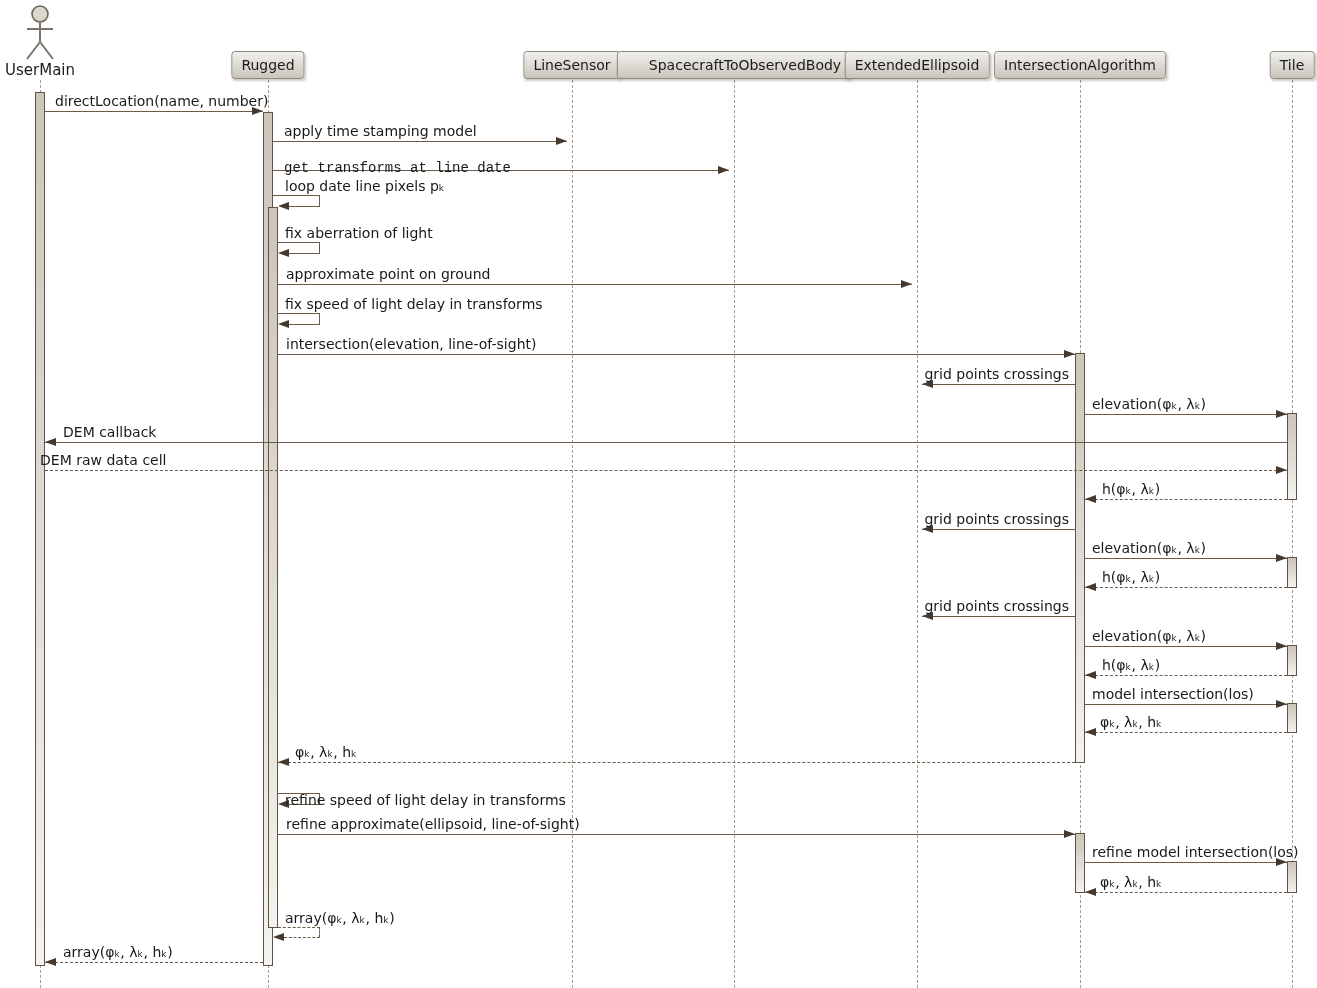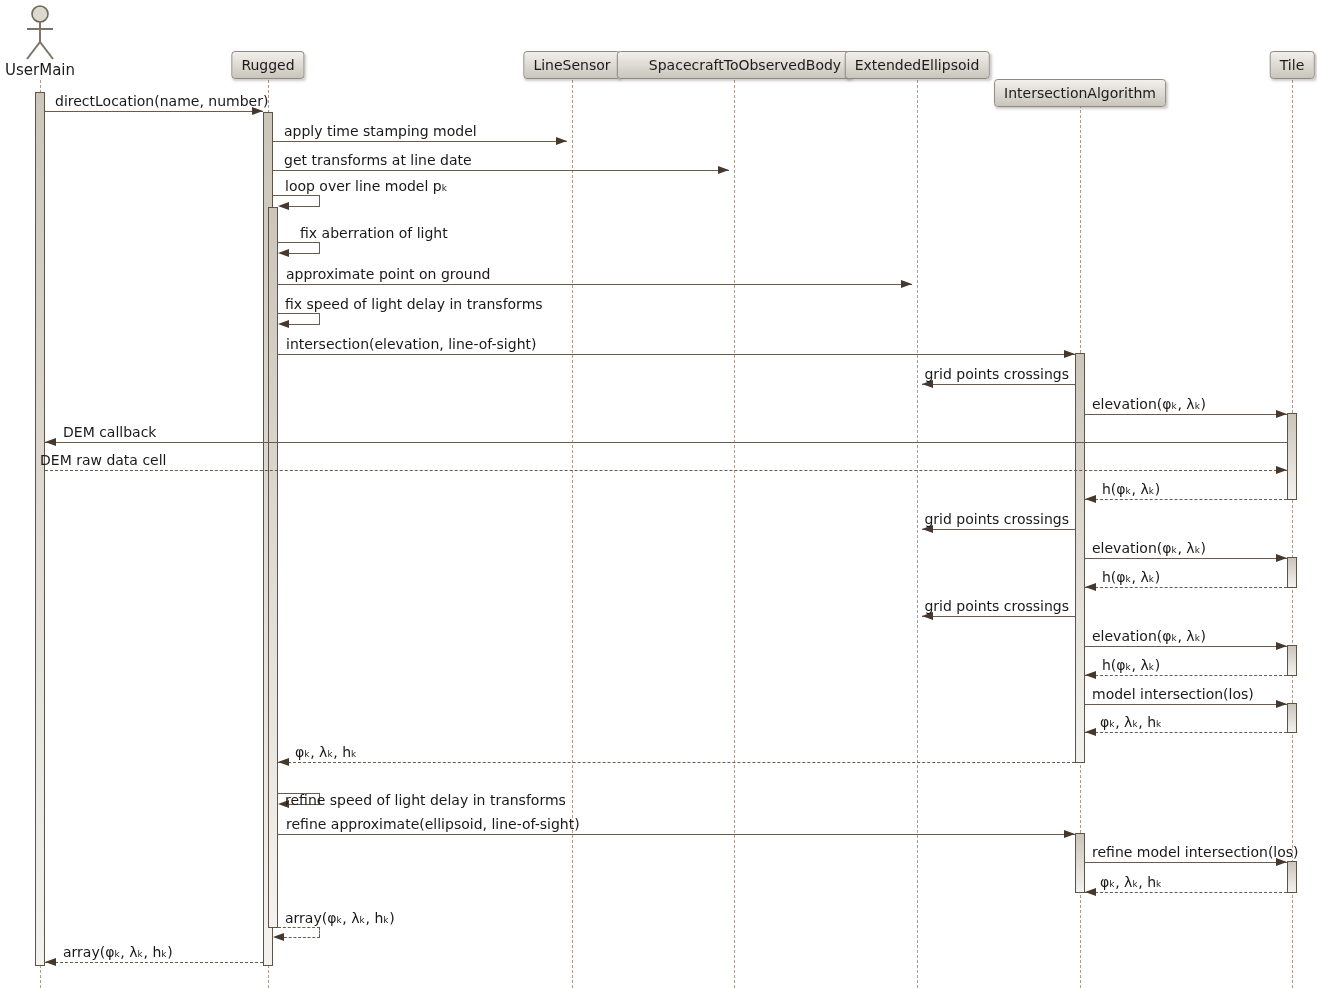--- a/index.html
+++ b/index.html
@@ -65,42 +65,42 @@
     <div class="actor-label" style="left: 4px; top: 61px; width: 72px;">UserMain</div>
     <div class="lifeline" style="left: 267.5px; top: 80px; height: 908px;"></div>
     <div class="participant" style="left: 268px; top: 51px;">Rugged</div>
     <div class="lifeline" style="left: 571.5px; top: 80px; height: 908px;"></div>
     <div class="participant" style="left: 572px; top: 51px;">LineSensor</div>
     <div class="lifeline" style="left: 733.5px; top: 80px; height: 908px;"></div>
     <div class="participant" style="left: 734px; top: 51px; padding-left: 31px;">SpacecraftToObservedBody</div>
     <div class="lifeline" style="left: 916.5px; top: 80px; height: 908px;"></div>
     <div class="participant" style="left: 917px; top: 51px;">ExtendedEllipsoid</div>
     <div class="lifeline" style="left: 1079.5px; top: 80px; height: 908px;"></div>
-    <div class="participant" style="left: 1080px; top: 51px; margin-top: 28px;">IntersectionAlgorithm</div>
+    <div class="participant" style="left: 1080px; top: 51px;">IntersectionAlgorithm</div>
     <div class="lifeline" style="left: 1291.5px; top: 80px; height: 908px;"></div>
     <div class="participant" style="left: 1292px; top: 51px;">Tile</div>
     <div class="activation" style="left: 35px; top: 92px; height: 874px;"></div>
     <div class="activation" style="left: 263px; top: 112px; height: 854px;"></div>
     <div class="activation" style="left: 268px; top: 207px; height: 721px;"></div>
     <div class="activation" style="left: 1075px; top: 353px; height: 410px;"></div>
     <div class="activation" style="left: 1075px; top: 833px; height: 60px;"></div>
     <div class="activation" style="left: 1287px; top: 413px; height: 87px;"></div>
     <div class="activation" style="left: 1287px; top: 557px; height: 31px;"></div>
     <div class="activation" style="left: 1287px; top: 645px; height: 31px;"></div>
     <div class="activation" style="left: 1287px; top: 703px; height: 30px;"></div>
     <div class="activation" style="left: 1287px; top: 861px; height: 32px;"></div>
     <div class="msg-line" style="left: 45px; top: 111px; width: 218px;"></div>
     <div class="arrow right" style="left: 252px; top: 107px;"></div>
     <span class="msg-label" style="top: 93px; left: 55px;">directLocation(name, number)</span>
     <div class="msg-line" style="left: 273px; top: 141px; width: 294px;"></div>
     <div class="arrow right" style="left: 556px; top: 137px;"></div>
     <span class="msg-label" style="top: 123px; left: 284px;">apply time stamping model</span>
     <div class="msg-line" style="left: 273px; top: 170px; width: 456px;"></div>
     <div class="arrow right" style="left: 718px; top: 166px;"></div>
-    <span class="msg-label" style="top: 152px; left: 284px;">get transforms at line date</span>
+    <span class="msg-label" style="top: 160px; left: 284px; font-family: Liberation Mono, monospace;">get transforms at line date</span>
     <div class="msg-line" style="left: 278px; top: 284px; width: 634px;"></div>
     <div class="arrow right" style="left: 901px; top: 280px;"></div>
     <span class="msg-label" style="top: 266px; left: 286px;">approximate point on ground</span>
     <div class="msg-line" style="left: 278px; top: 354px; width: 797px;"></div>
     <div class="arrow right" style="left: 1064px; top: 350px;"></div>
     <span class="msg-label" style="top: 336px; left: 286px;">intersection(elevation, line-of-sight)</span>
     <div class="msg-line" style="left: 922px; top: 384px; width: 153px;"></div>
     <div class="arrow left" style="left: 922px; top: 380px;"></div>
     <span class="msg-label" style="top: 366px; right: 248px;">grid points crossings</span>
     <div class="msg-line" style="left: 1085px; top: 414px; width: 202px;"></div>
@@ -151,26 +151,26 @@
     <div class="msg-line dashed" style="left: 1085px; top: 892px; width: 202px;"></div>
     <div class="arrow left" style="left: 1085px; top: 888px;"></div>
     <span class="msg-label" style="top: 874px; left: 1100px;">φₖ, λₖ, hₖ</span>
     <div class="msg-line dashed" style="left: 45px; top: 962px; width: 218px;"></div>
     <div class="arrow left" style="left: 45px; top: 958px;"></div>
     <span class="msg-label" style="top: 944px; left: 63px;">array(φₖ, λₖ, hₖ)</span>
     <div class="msg-line" style="left: 273px; top: 195px; width: 47px;"></div>
     <div class="msg-vline" style="left: 319px; top: 195px; height: 11px;"></div>
     <div class="msg-line" style="left: 289px; top: 206px; width: 31px;"></div>
     <div class="arrow left" style="left: 278px; top: 202px;"></div>
-    <span class="msg-label" style="left: 285px; top: 178px;">loop over line model pₖ</span>
+    <span class="msg-label" style="left: 285px; top: 178px;">loop date line pixels pₖ</span>
     <div class="msg-line" style="left: 278px; top: 242px; width: 42px;"></div>
     <div class="msg-vline" style="left: 319px; top: 242px; height: 11px;"></div>
     <div class="msg-line" style="left: 289px; top: 253px; width: 31px;"></div>
     <div class="arrow left" style="left: 278px; top: 249px;"></div>
-    <span class="msg-label" style="left: 285px; top: 225px; margin-left: 15px;">fix aberration of light</span>
+    <span class="msg-label" style="left: 285px; top: 225px;">fix aberration of light</span>
     <div class="msg-line" style="left: 278px; top: 313px; width: 42px;"></div>
     <div class="msg-vline" style="left: 319px; top: 313px; height: 11px;"></div>
     <div class="msg-line" style="left: 289px; top: 324px; width: 31px;"></div>
     <div class="arrow left" style="left: 278px; top: 320px;"></div>
     <span class="msg-label" style="left: 285px; top: 296px;">fix speed of light delay in transforms</span>
     <div class="msg-line" style="left: 278px; top: 793px; width: 42px;"></div>
     <div class="msg-vline" style="left: 319px; top: 793px; height: 11px;"></div>
     <div class="msg-line" style="left: 289px; top: 804px; width: 31px;"></div>
     <div class="arrow left" style="left: 278px; top: 800px;"></div>
     <span class="msg-label" style="left: 285px; top: 792px;">refine speed of light delay in transforms</span>

